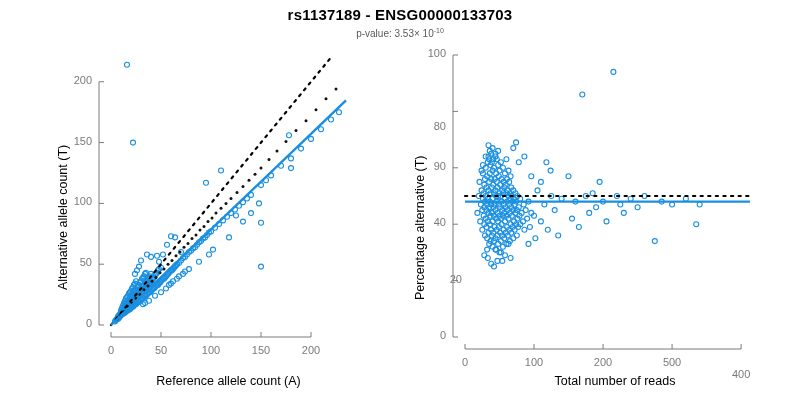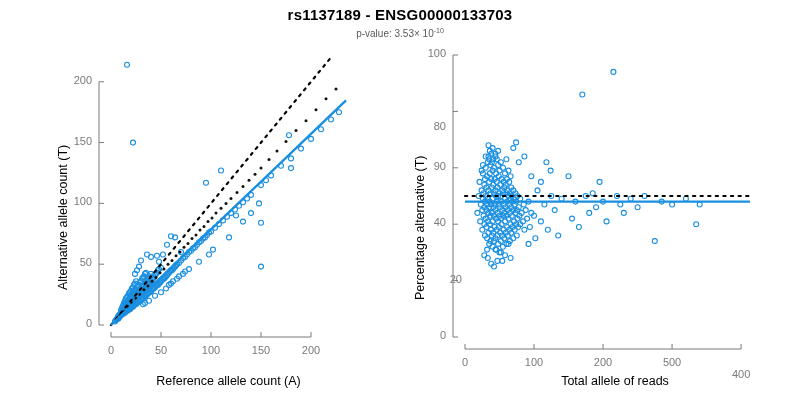--- a/index.html
+++ b/index.html
@@ -44,21 +44,21 @@
 <div id="figure">
 
   <div class="title">rs1137189 - ENSG00000133703</div>
 
   <div class="subtitle"><span>p-value: 3.53× 10</span><sup>-10</sup></div>
 
   <div class="axis-title vertical" style="left:56px;top:290px;">Alternative allele count (T)</div>
   <div class="axis-title" style="left:111px;top:374px;width:235px;">Reference allele count (A)</div>
 
   <div class="axis-title vertical" style="left:413px;top:300px;">Percentage alternative (T)</div>
-  <div class="axis-title" style="left:465px;top:374px;width:300px;">Total allele of reads</div>
+  <div class="axis-title" style="left:465px;top:374px;width:300px;">Total number of reads</div>
 
   <svg id="plot-svg" width="800" height="400">
       <g>
         <path d="M111 337 L311 337 M111 337 L111 332 M161 337 L161 332 M211 337 L211 332 M261 337 L261 332 M311 337 L311 332" class="axisline"></path>
         <path d="M99 325 L99 81.75675675675674 M99 325 L104 325 M99 264.18918918918916 L104 264.18918918918916 M99 203.3783783783784 L104 203.3783783783784 M99 142.56756756756758 L104 142.56756756756758 M99 81.75675675675674 L104 81.75675675675674" class="axisline"></path>
         <g>
           <circle cx="115.0" cy="321.4" r="2.5" class="pt"></circle>
           <circle cx="116.0" cy="320.1" r="2.5" class="pt"></circle>
           <circle cx="117.0" cy="318.9" r="2.5" class="pt"></circle>
           <circle cx="118.0" cy="318.9" r="2.5" class="pt"></circle>

